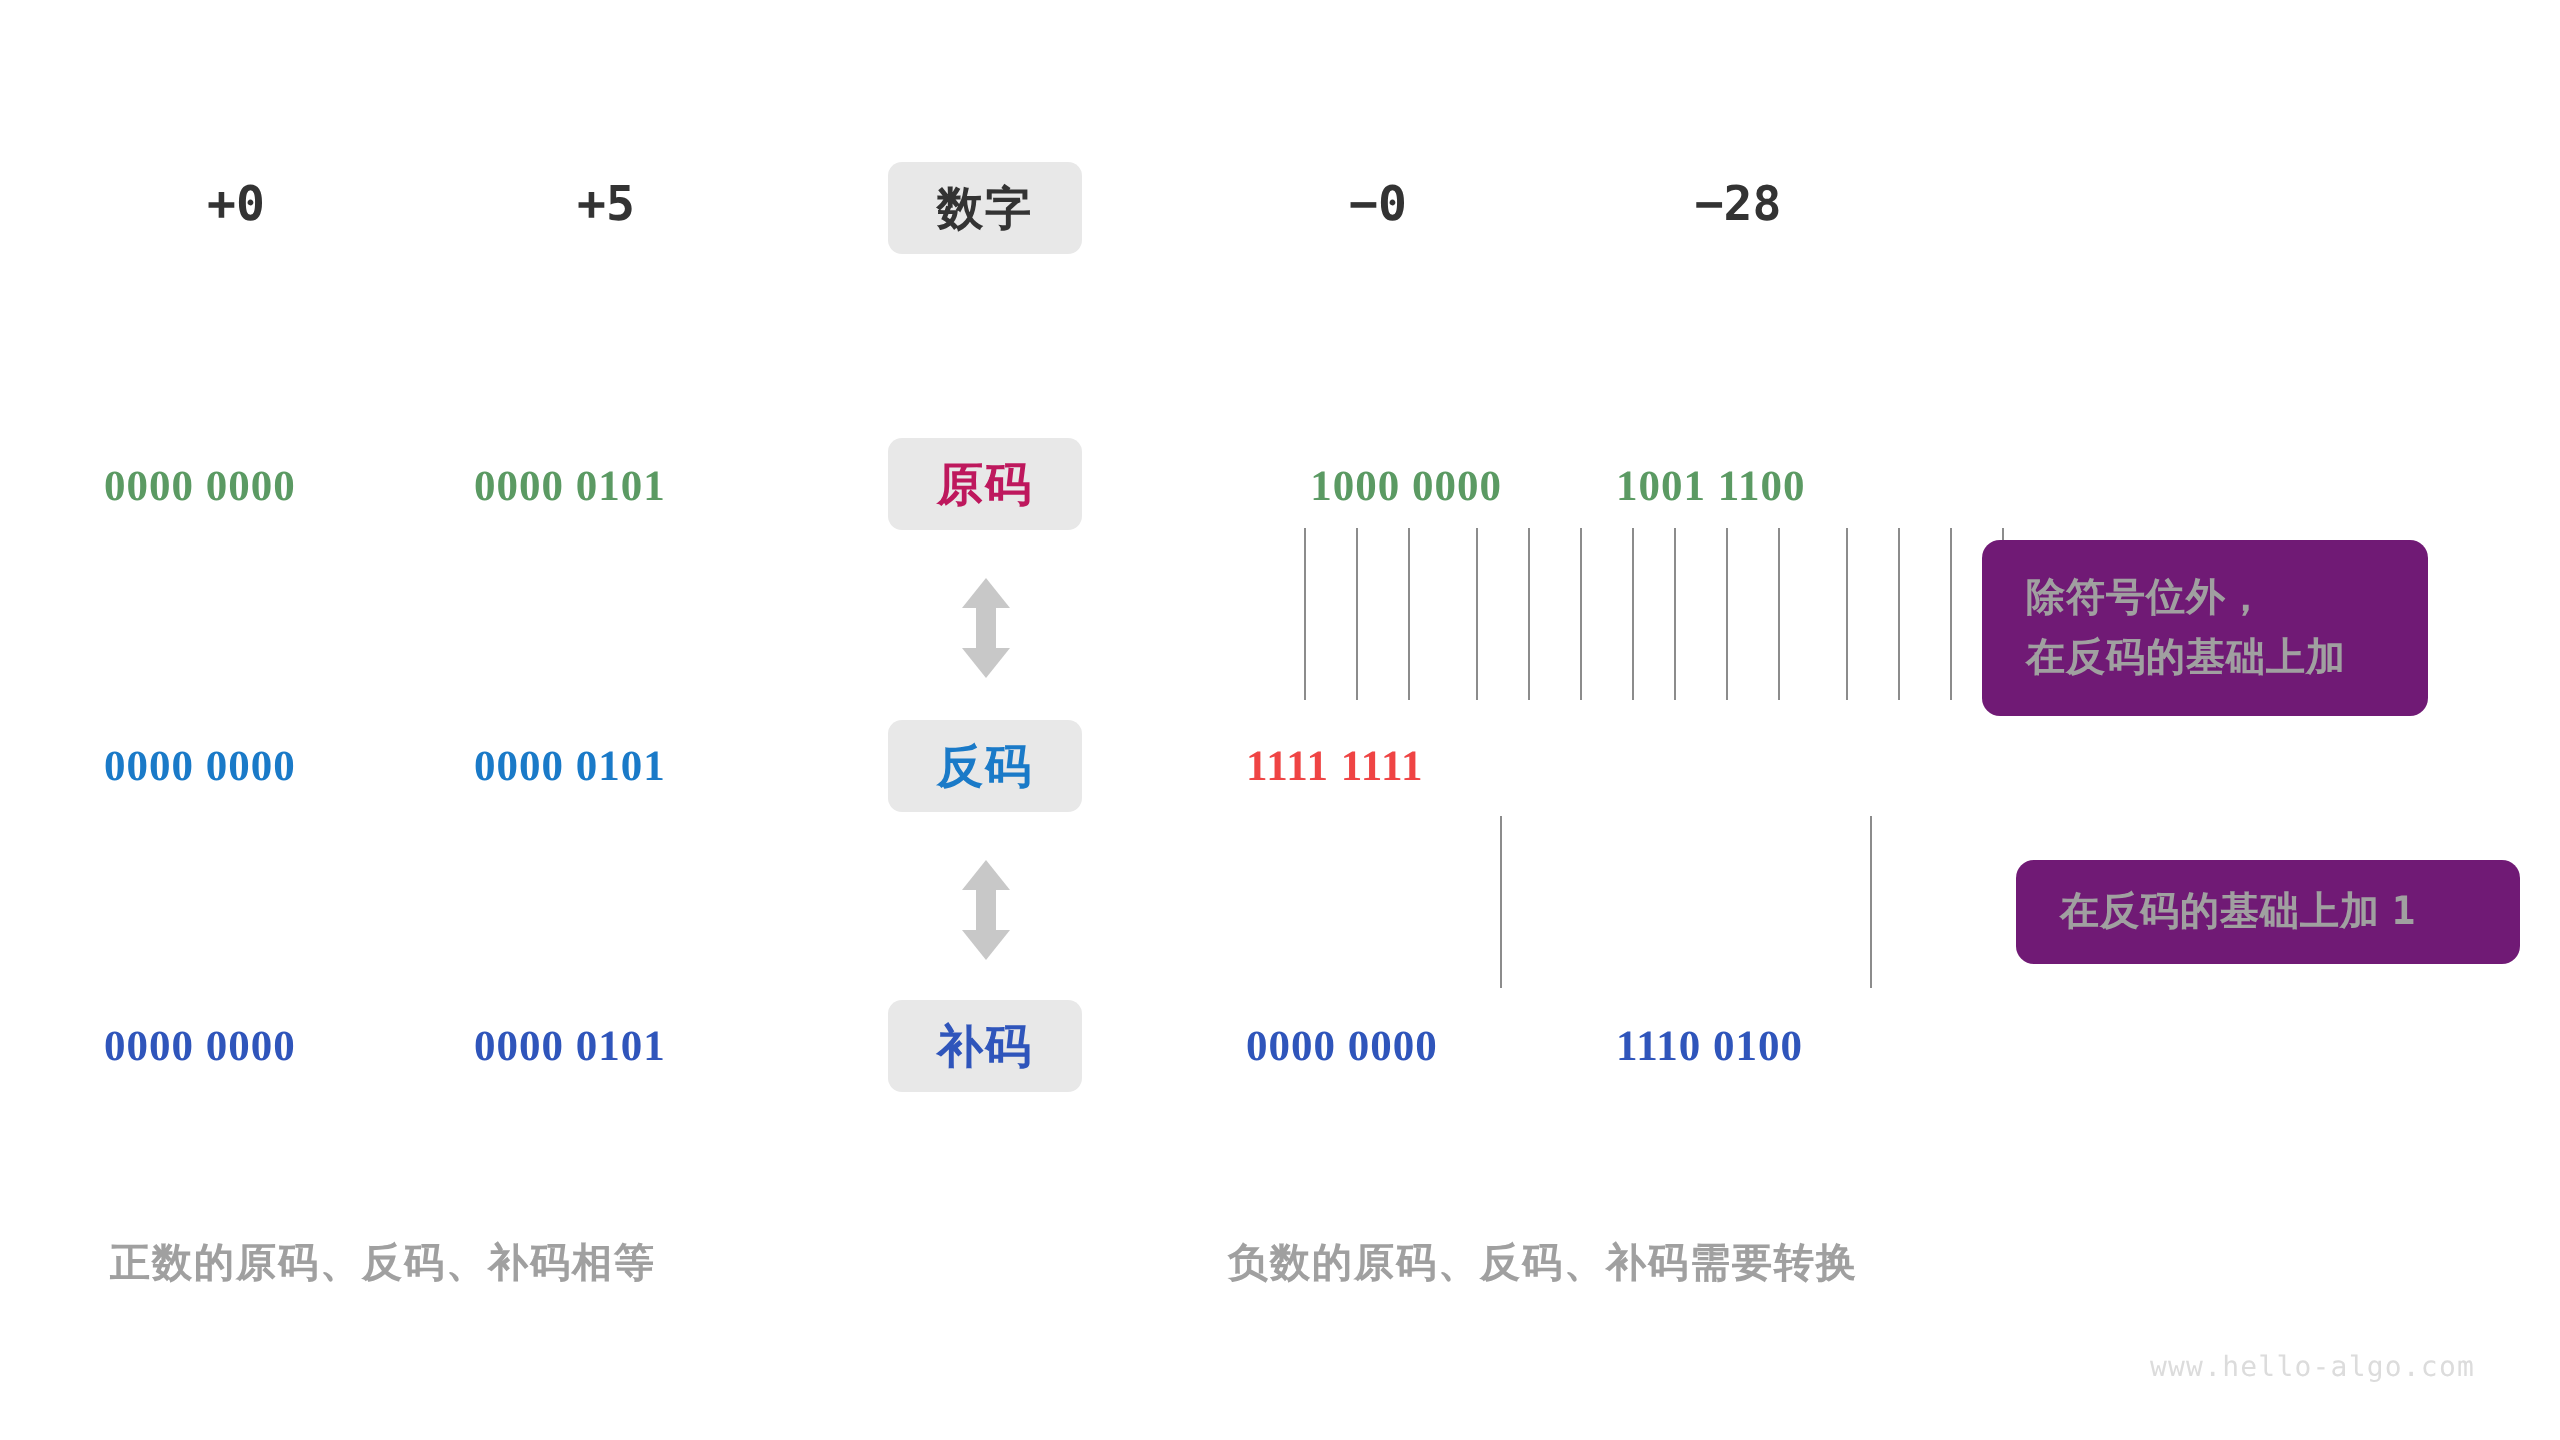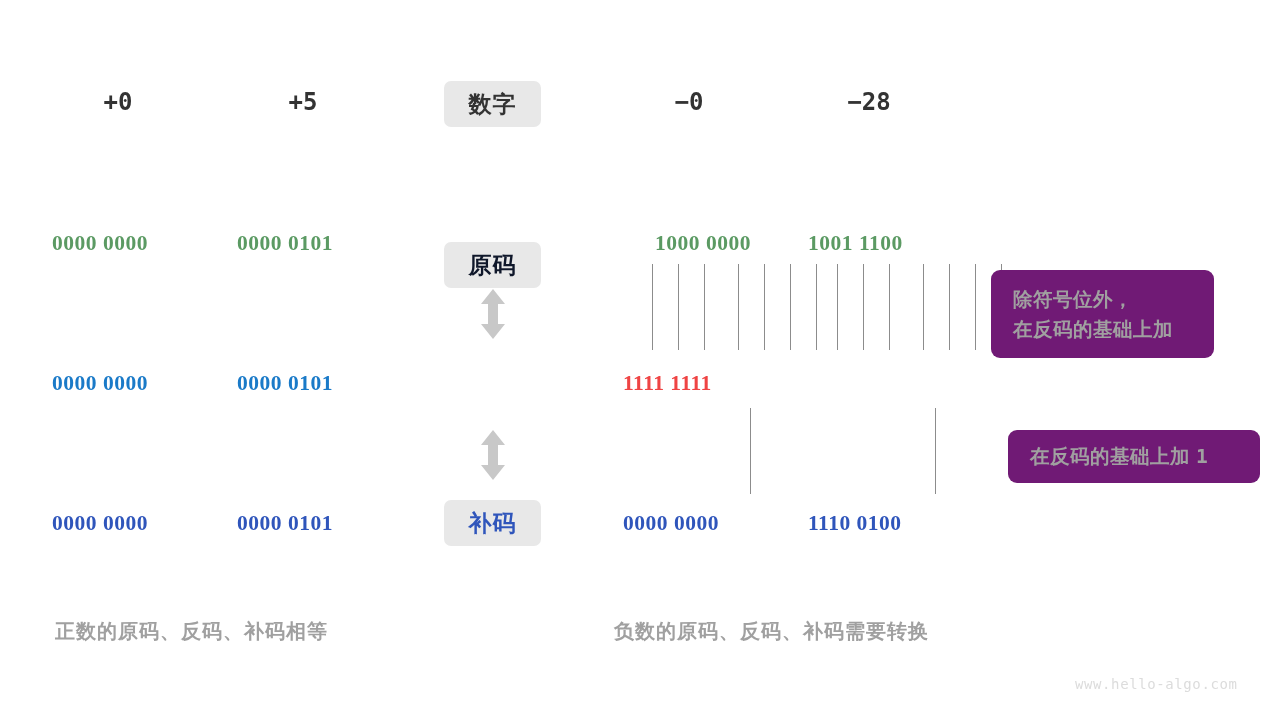--- a/index.html
+++ b/index.html
@@ -46,21 +46,21 @@
     border-radius: 7px;
     display: flex;
     align-items: center;
     justify-content: center;
     font-weight: bold;
     font-size: 23px;
     letter-spacing: 1px;
     font-family: "Liberation Sans", sans-serif;
   }
   .chip-head { color: #333333; }
-  .chip-green { color: #0f172a; margin-top: 23px; }
+  .chip-green { color: #be185d; }
   .chip-blue  { color: #1a7ac8; }
   .chip-indigo{ color: #2f55bb; }
 
   
   .callout {
     background: #701a75;
     border-radius: 9px;
     color: #a0a0a0;
     font-weight: bold;
     font-size: 19.5px;
@@ -141,20 +141,21 @@
     </svg>
   </div>
 
   <div class="abs callout" style="left:991px; top:270px; width:223px;">
     <div>除符号位外，</div>
     <div>在反码的基础上加</div>
   </div>
 
   <div class="abs mono" style="left:52px; top:371px; width:160px; color:#1a7ac8;">0000 0000</div>
   <div class="abs mono" style="left:237px; top:371px; width:160px; color:#1a7ac8;">0000 0101</div>
+  <div class="abs chip chip-blue" style="left:444px; top:360px; width:97px; height:46px;">反码</div>
   <div class="abs mono" style="left:623px; top:371px; width:160px; color:#ef4444;">1111 1111</div>
 
   <div class="tick" style="left:750px; top:408px; height:86px;"></div>
   <div class="tick" style="left:935px; top:408px; height:86px;"></div>
 
   <div class="dblarrow" style="left:478px; top:429px;">
     <svg width="30" height="52" viewBox="0 0 30 52" aria-hidden="true">
       <path d="M15 1 L27 16 L20 16 L20 36 L27 36 L15 51 L3 36 L10 36 L10 16 L3 16 Z" fill="#c8c8c8"></path>
     </svg>
   </div>

